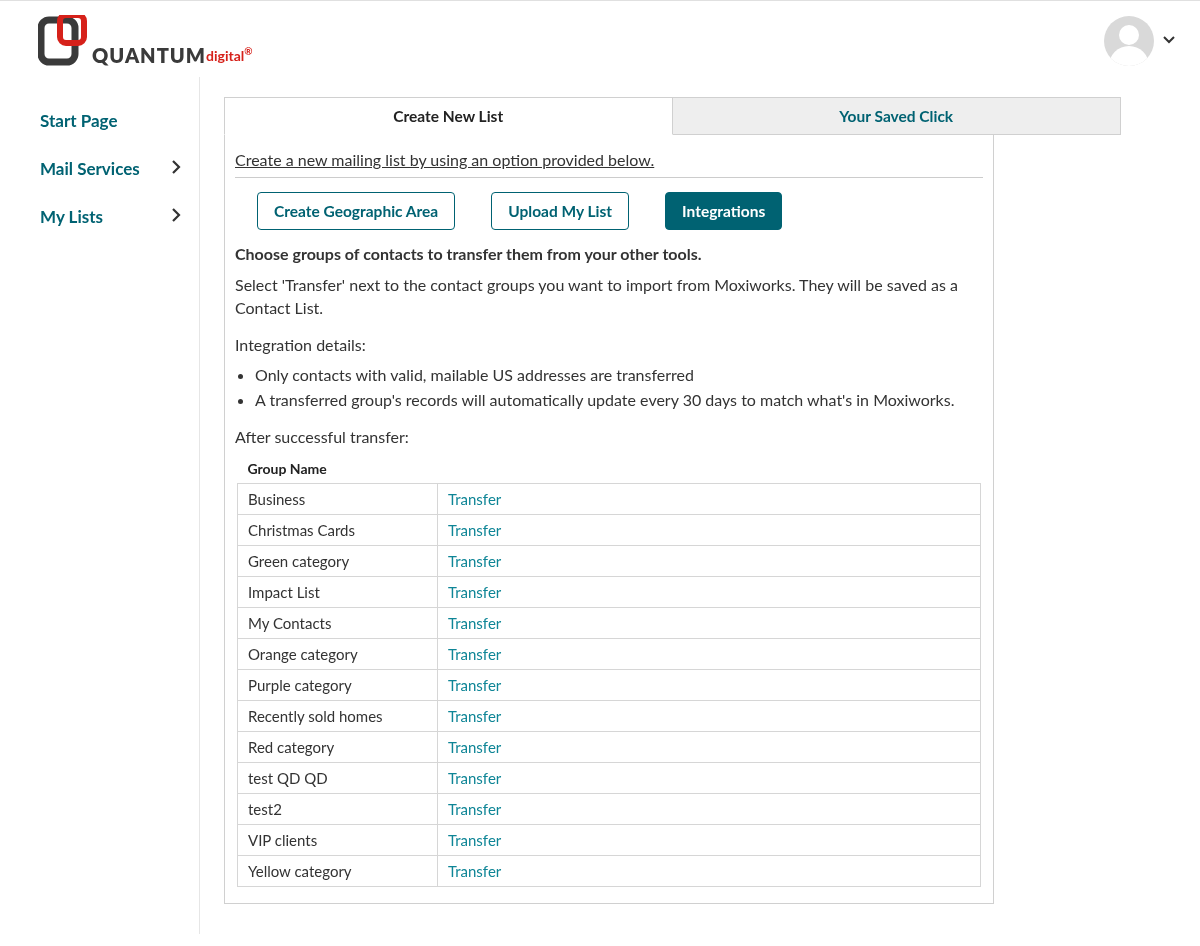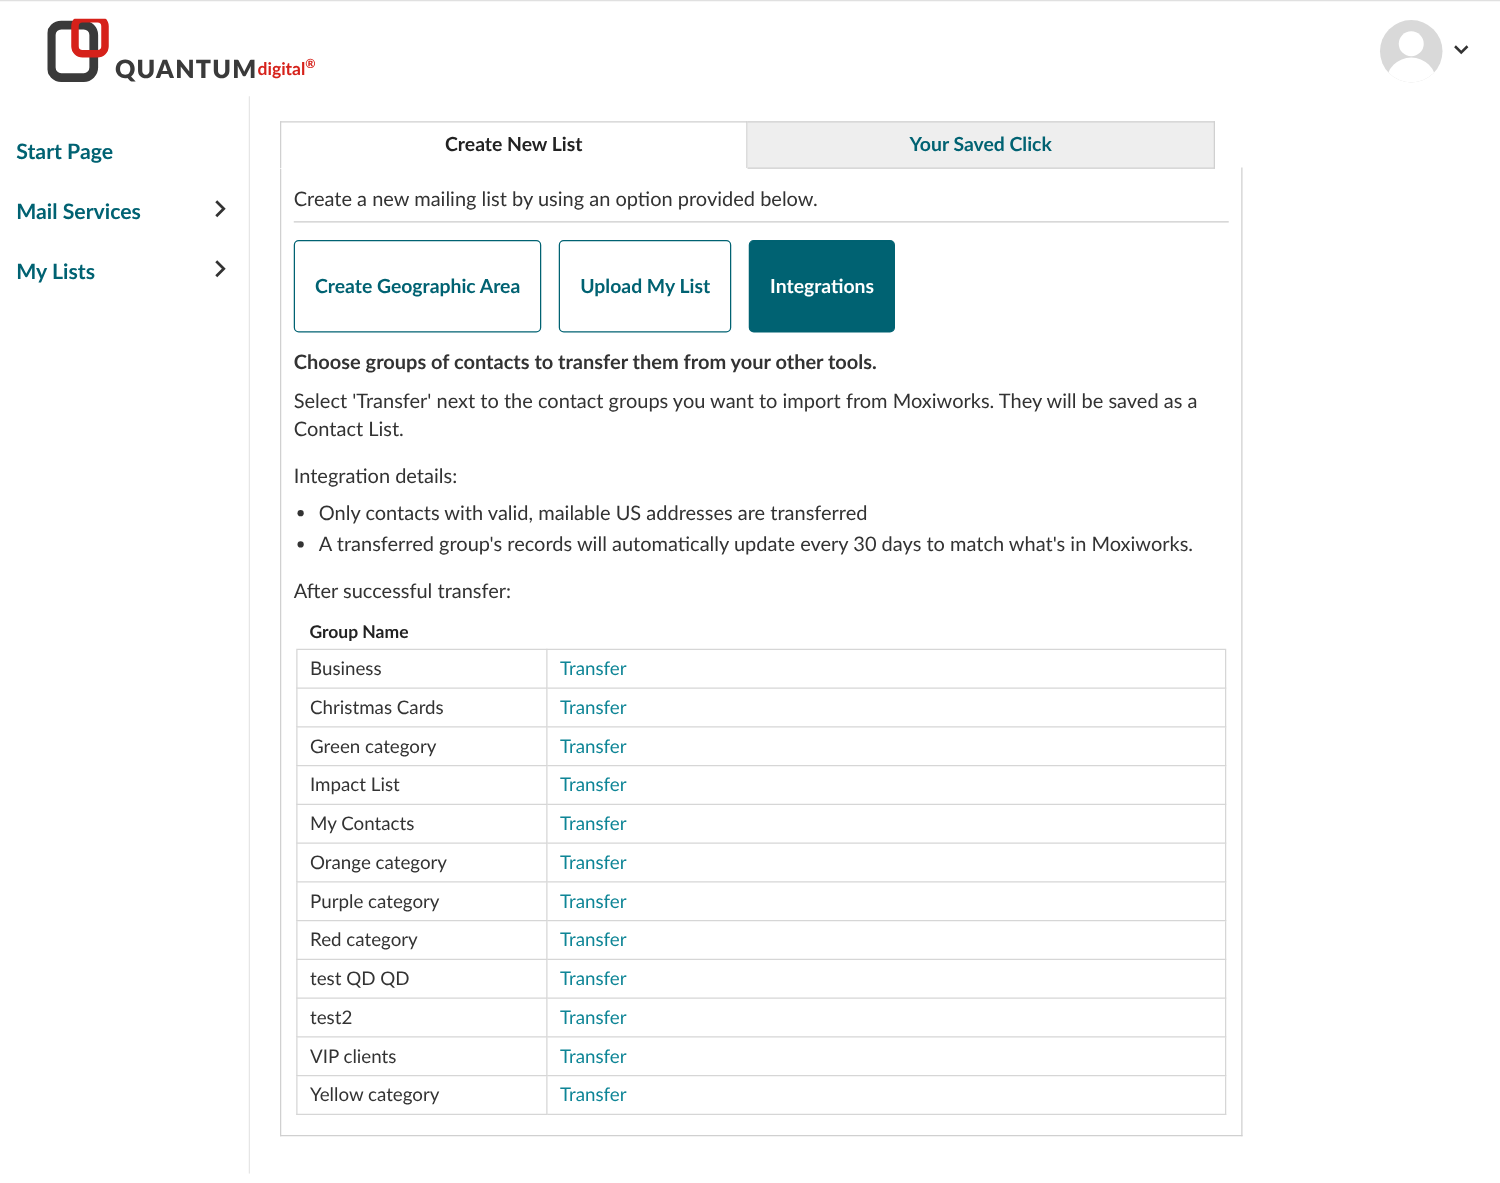--- a/index.html
+++ b/index.html
@@ -64,38 +64,38 @@
   nav.sidebar {
     width: 200px;
     padding: 20px 0 20px 0;
     border-right: 1px solid #e6e6e6;
     min-height: 360px;
   }
   nav.sidebar .item {
     display: flex;
     justify-content: space-between;
     align-items: center;
-    padding: 13px 18px 13px 13px;
+    padding: 13px 18px 13px 40px;
     color: #006272;
     font-weight: 700;
     font-size: 17px;
     cursor: pointer;
   }
   nav.sidebar .item .arrow {
     color: #333;
     font-size: 18px;
     font-weight: normal;
   }
   main {
     flex: 1;
     padding: 20px 24px 30px 24px;
   }
   .tabs {
     display: flex;
-    width: 748px;
+    width: 897px;
   }
   .tab {
     flex: 1 1 50%;
     text-align: center;
     padding: 9px 0;
     font-weight: 700;
     font-size: 15.5px;
     border: 1px solid #d0d0d0;
     cursor: pointer;
   }
@@ -119,35 +119,37 @@
     margin-top: -1px;
     position: relative;
     z-index: 1;
   }
   .intro {
     font-size: 16px;
     color: #333;
     padding-bottom: 8px;
     border-bottom: 1px solid #ccc;
     margin-bottom: 14px;
+    text-decoration: underline;
   }
   .subtabs {
     display: flex;
     gap: 14px;
     margin-bottom: 14px;
   }
   .subtab {
     border: 1px solid #006272;
     color: #006272;
     background: #fff;
-    padding: 27px 16px;
+    padding: 9px 16px;
     border-radius: 4px;
     font-weight: 700;
     font-size: 15.5px;
     cursor: pointer;
+    margin-left: 22px;
   }
   .subtab.active {
     background: #006272;
     color: #fff;
   }
   .section-title {
     font-weight: 700;
     font-size: 16px;
     margin: 4px 0 10px 0;
   }
@@ -290,20 +292,24 @@
               </tr>
               <tr>
                 <td>Orange category</td>
                 <td><span class="transfer-link">Transfer</span></td>
               </tr>
               <tr>
                 <td>Purple category</td>
                 <td><span class="transfer-link">Transfer</span></td>
               </tr>
               <tr>
+                <td>Recently sold homes</td>
+                <td><span class="transfer-link">Transfer</span></td>
+              </tr>
+              <tr>
                 <td>Red category</td>
                 <td><span class="transfer-link">Transfer</span></td>
               </tr>
               <tr>
                 <td>test QD QD</td>
                 <td><span class="transfer-link">Transfer</span></td>
               </tr>
               <tr>
                 <td>test2</td>
                 <td><span class="transfer-link">Transfer</span></td>

